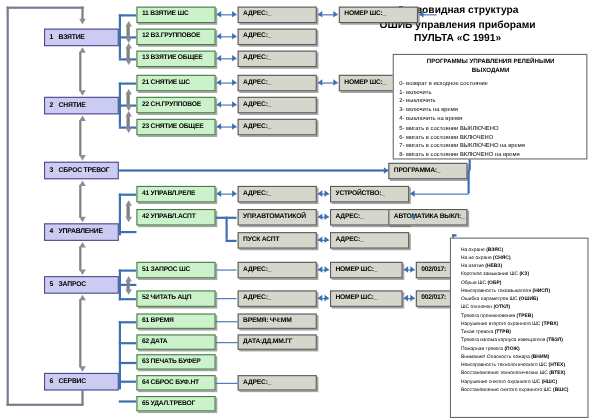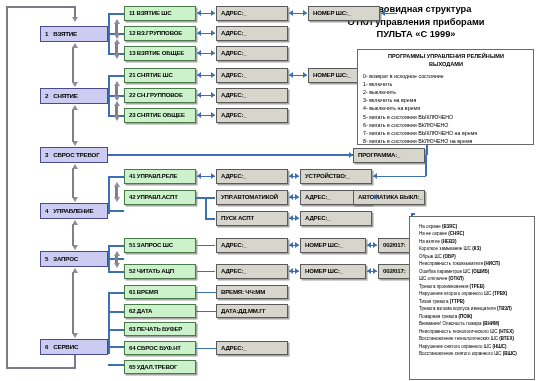--- a/index.html
+++ b/index.html
@@ -125,22 +125,22 @@
   }
   #legend-list li b { font-weight: bold; }
 </style>
 </head>
 <body>
 
 <div id="canvas">
 
   <div id="title">
     <div>Древовидная структура</div>
-    <div>ОТКЛ управления приборами</div>
-    <div>ПУЛЬТА «С 1999»</div>
+    <div>ОШИБ управления приборами</div>
+    <div>ПУЛЬТА «С 1991»</div>
   </div>
 
   <div class="outline-line" style="left:6px; top:6px; width:70px; height:1.6px;"></div>
   <div class="outline-line" style="left:6px; top:6px; width:1.6px; height:363px;"></div>
   <div class="outline-line" style="left:6px; top:367.4px; width:70px; height:1.6px;"></div>
   <div class="outline-line" style="left:74.4px; top:6px; width:1.6px; height:12px;"></div>
   <div class="outline-line" style="left:74.4px; top:355px; width:1.6px; height:13px;"></div>
   <div class="av av-d" style="left:71.6px; top:17px;"></div>
   <div class="av av-u" style="left:71.6px; top:350px;"></div>
 

